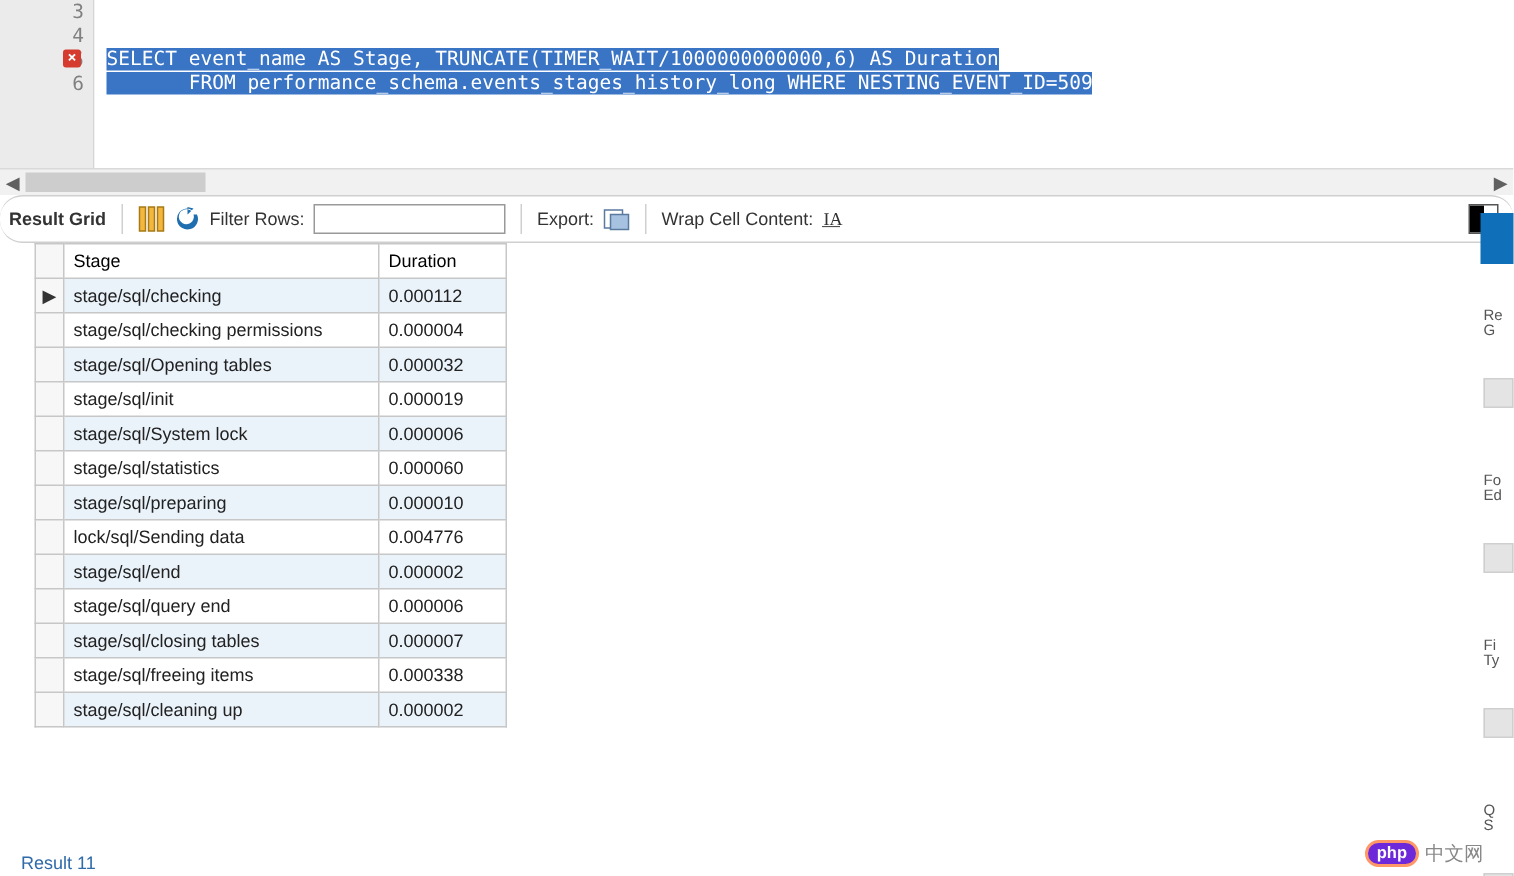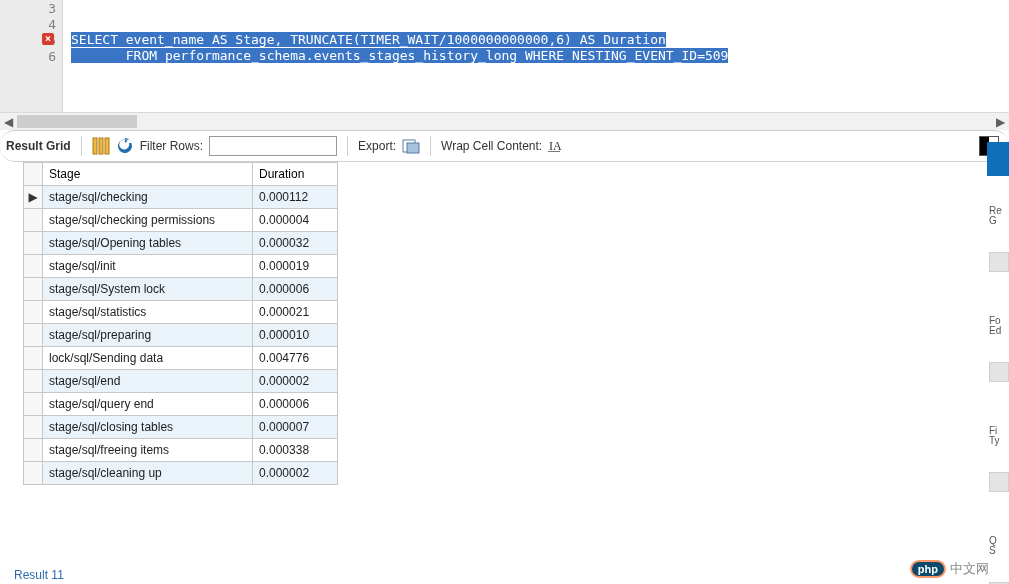--- a/index.html
+++ b/index.html
@@ -39,21 +39,21 @@
   .grid th{background:#fff;font-weight:normal;color:#000;}
   .grid .sel-col{width:18px;background:#f7f7f7;padding:0;text-align:center;color:#333;}
   .grid tbody tr:nth-child(odd) td.data{background:#eaf2fa;}
   .grid tbody tr:nth-child(even) td.data{background:#ffffff;}
   .grid td.dur{width:70px;}
   .grid td.stage{width:195px;}
   
   .footer{position:absolute;bottom:2px;left:14px;color:#2f6aa9;font-size:12px;}
   
   .watermark{position:absolute;right:20px;bottom:6px;display:flex;align-items:center;gap:4px;}
-  .watermark .pill{background:#0c4a6e;border:2px solid #ff9866;color:#fff;font-weight:bold;font-size:11px;padding:1px 6px;border-radius:10px;}
+  .watermark .pill{background:#6d28d9;border:2px solid #ff9866;color:#fff;font-weight:bold;font-size:11px;padding:1px 6px;border-radius:10px;}
   .watermark .zh{color:#888;font-size:13px;}
 </style>
 </head>
 <body>
 
 <div class="editor-wrap">
   <div class="gutter" id="gutter">
       <div class="row">3</div>
       <div class="row">4</div>
       <div class="row">5<span class="err">×</span></div>
@@ -140,21 +140,21 @@
           <td class="data dur">0.000019</td>
         </tr>
         <tr>
           <td class="sel-col"></td>
           <td class="data stage">stage/sql/System lock</td>
           <td class="data dur">0.000006</td>
         </tr>
         <tr>
           <td class="sel-col"></td>
           <td class="data stage">stage/sql/statistics</td>
-          <td class="data dur">0.000021</td>
+          <td class="data dur">0.000060</td>
         </tr>
         <tr>
           <td class="sel-col"></td>
           <td class="data stage">stage/sql/preparing</td>
           <td class="data dur">0.000010</td>
         </tr>
         <tr>
           <td class="sel-col"></td>
           <td class="data stage">lock/sql/Sending data</td>
           <td class="data dur">0.004776</td>

